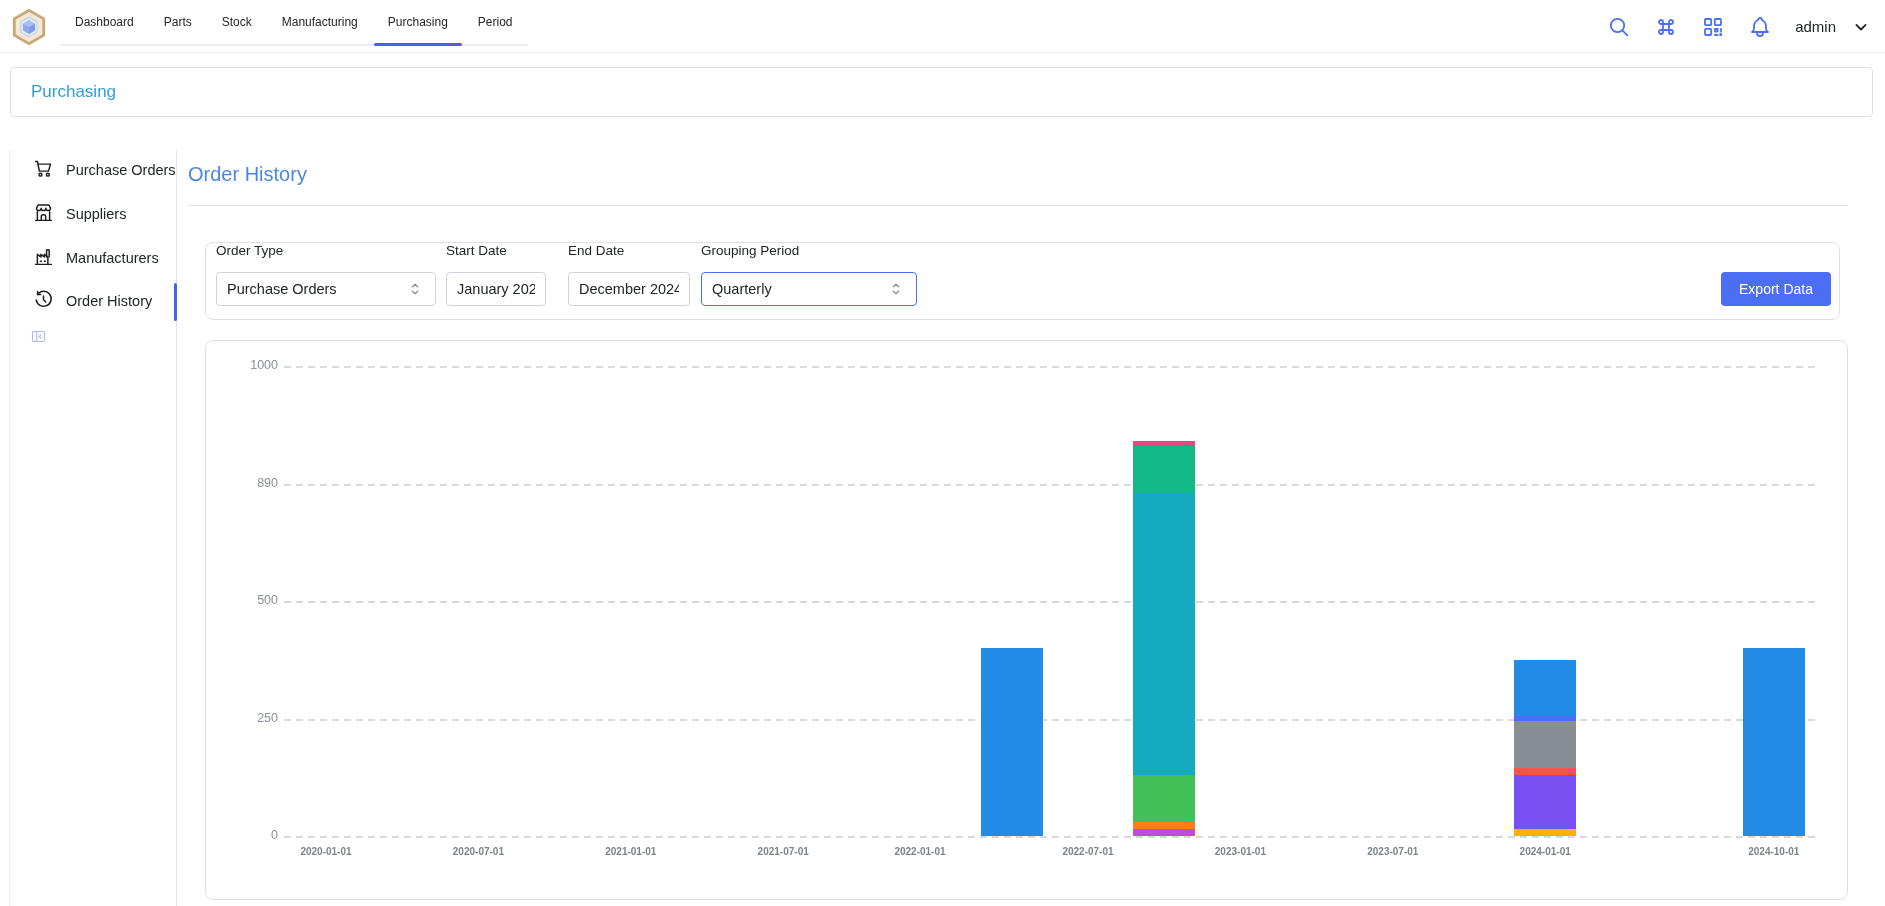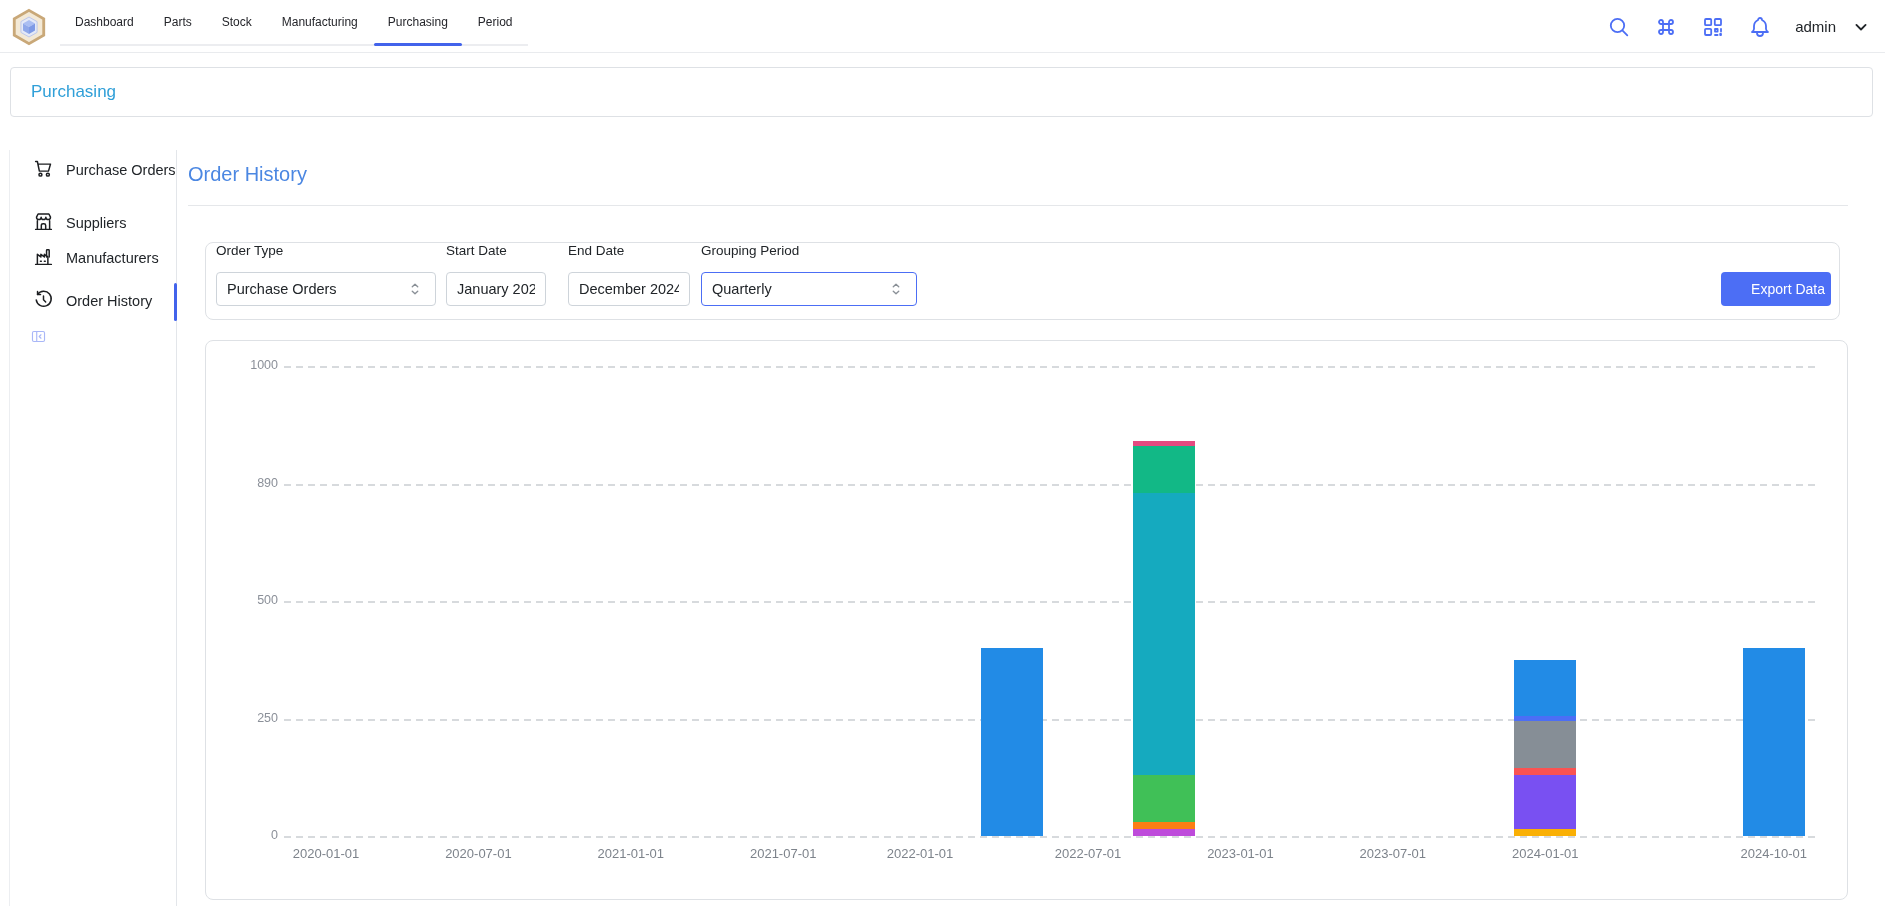--- a/index.html
+++ b/index.html
@@ -44,32 +44,32 @@
   .filter-card{position:absolute;left:205px;top:242px;width:1635px;height:78px;box-sizing:border-box;
        border:1px solid #dee1e5;border-radius:8px;background:#fff;}
   .f-label{position:absolute;top:0;font-size:13.5px;color:#212529;white-space:nowrap;}
   .control{position:absolute;top:29px;height:34px;box-sizing:border-box;border:1px solid #ced4da;border-radius:4px;
        background:#fff;font-size:14.5px;color:#212529;display:flex;align-items:center;padding:0 10px;}
   .select{justify-content:space-between;cursor:pointer;}
   .select svg{width:20px;height:20px;stroke:#8a9097;fill:none;stroke-width:1.5;stroke-linecap:round;stroke-linejoin:round;flex:0 0 auto;}
   input.control{font-family:"Liberation Sans","DejaVu Sans",sans-serif;outline:none;}
   .focused{border:1.5px solid #4c6ef5;}
   .export-btn{position:absolute;left:1515px;top:29px;width:110px;height:34px;background:#4c6ef5;color:#fff;
-       border:none;border-radius:4px;font-size:14px;font-family:inherit;cursor:pointer;text-align:right;}
+       border:none;border-radius:4px;font-size:14px;font-family:inherit;cursor:pointer;}
 
   
   .chart-card{position:absolute;left:205px;top:340px;width:1643px;height:560px;box-sizing:border-box;
        border:1px solid #dee1e5;border-radius:8px;background:#fff;}
   .y-axis{position:absolute;left:16px;top:25px;width:56px;height:470px;}
   .ytick{position:absolute;right:0;width:56px;text-align:right;font-size:12.5px;color:#8b9099;}
   .plot{position:absolute;left:78px;top:25px;width:1535px;height:470px;}
   .gridline{position:absolute;left:0;width:100%;height:2px;
        background:repeating-linear-gradient(90deg,#d7dadd 0 7px,transparent 7px 12px);}
   .x-axis{position:absolute;left:78px;top:505px;width:1535px;height:22px;}
-  .xtick{position:absolute;width:100px;text-align:center;font-size:13px;color:#7d838b;white-space:nowrap;}
+  .xtick{position:absolute;width:100px;text-align:center;font-size:10px;color:#7d838b;white-space:nowrap;font-weight:bold;}
   .bar{position:absolute;bottom:0;cursor:pointer;}
   .seg{position:absolute;left:0;width:100%;}
 </style>
 </head>
 <body>
 
 <div class="app">
 
   <header class="topbar">
     <div class="logo">
@@ -138,21 +138,21 @@
   <div class="side-item" style="top:155px">
     <span>
       <svg viewBox="0 0 24 24">
           <circle cx="8.5" cy="19" r="1.7"></circle>
           <circle cx="17" cy="19" r="1.7"></circle>
           <path d="M3 4h2l2.3 11h10.4l2.3-8H6"></path>
         </svg>
     </span>
     <span class="side-label">Purchase Orders</span>
   </div>
-  <div class="side-item" style="top:208px">
+  <div class="side-item" style="top:199px">
     <span>
       <svg viewBox="0 0 24 24">
           <path d="M3 21h18M5 21v-10M19 21v-10M4 7l1.8-3.6h12.4L20 7M4 7c0 1.6 1.1 2.7 2.7 2.7S9.3 8.6 9.3 7c0 1.6 1.1 2.7 2.7 2.7s2.7-1.1 2.7-2.7c0 1.6 1.1 2.7 2.7 2.7S20 8.6 20 7M9.5 21v-4.5a2 2 0 0 1 2-2h1a2 2 0 0 1 2 2V21"></path>
         </svg>
     </span>
     <span class="side-label">Suppliers</span>
   </div>
   <div class="side-item" style="top:243px">
     <span>
       <svg viewBox="0 0 24 24">

